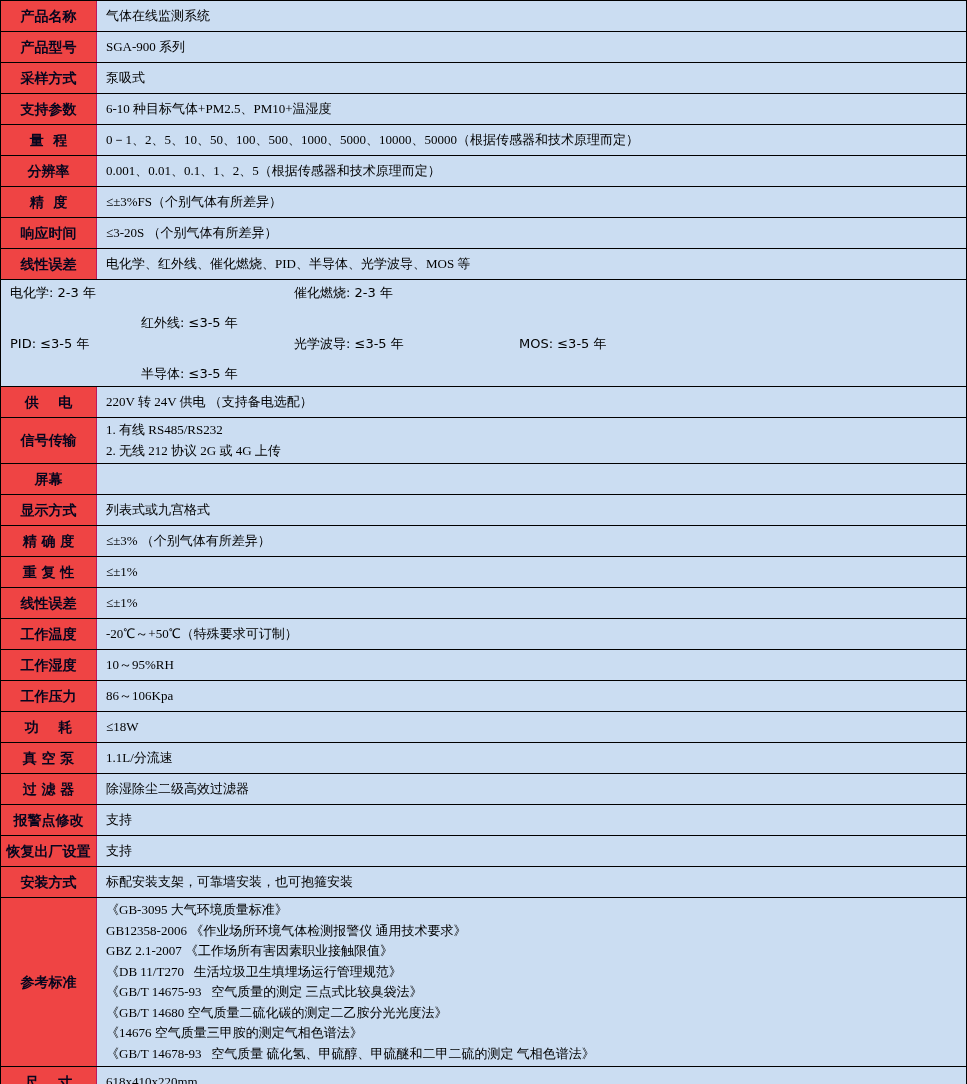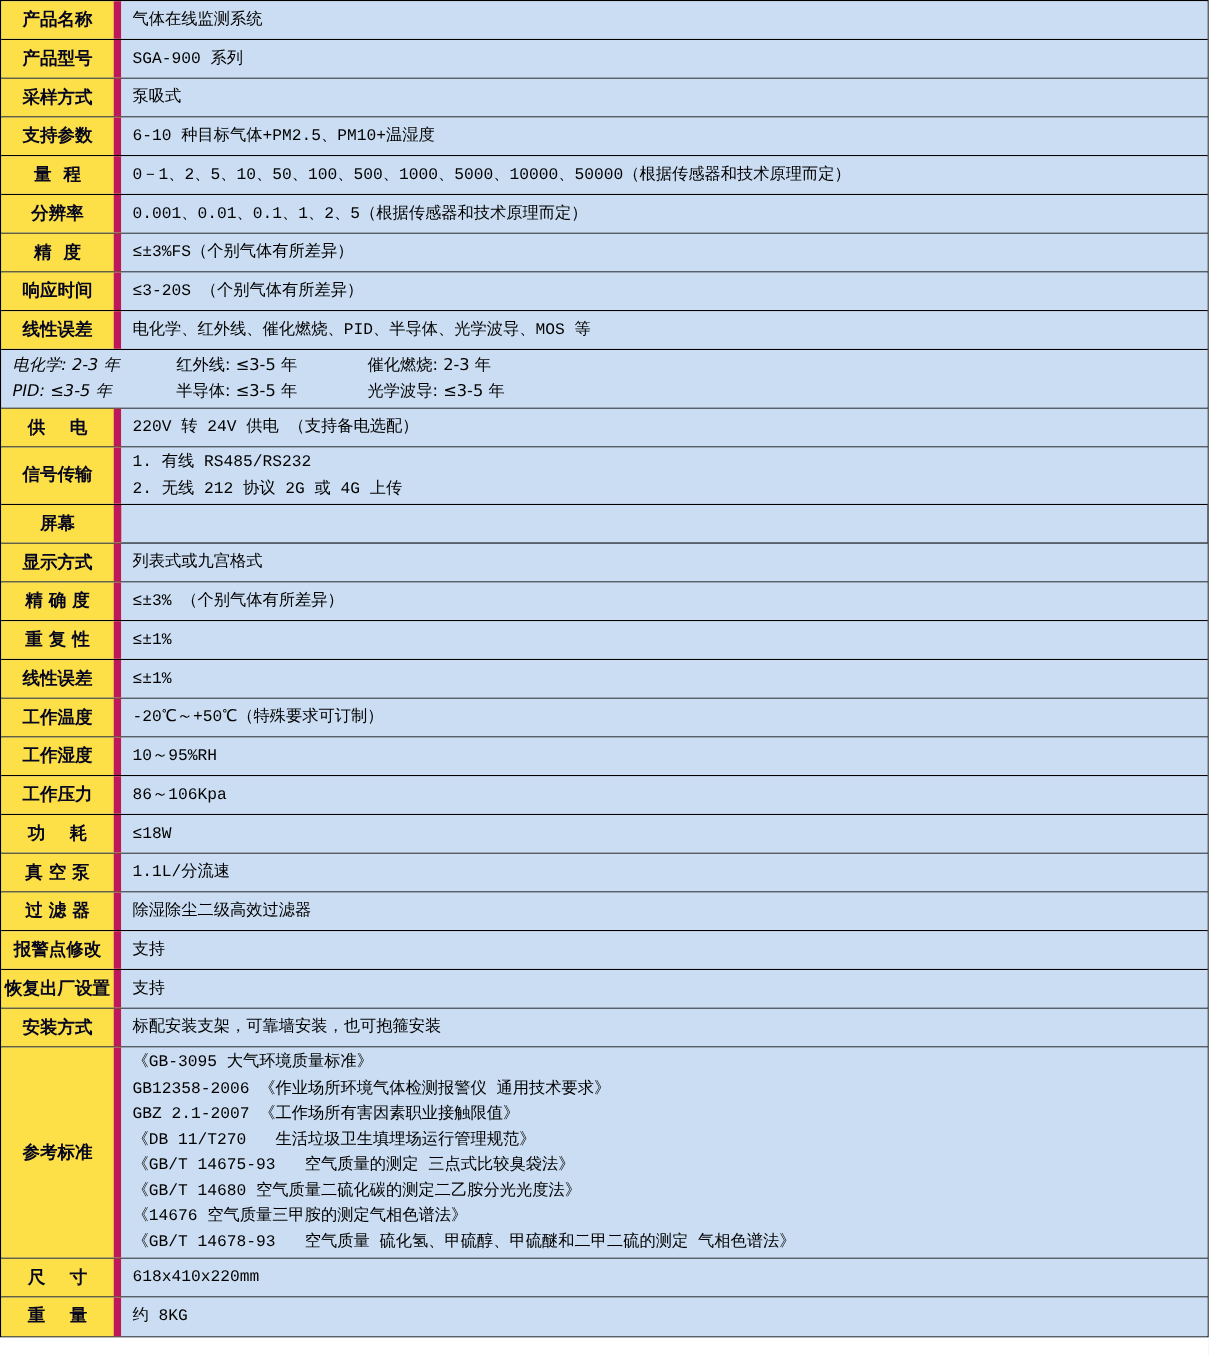--- a/index.html
+++ b/index.html
@@ -19,22 +19,22 @@
     align-items: stretch;
     border-bottom: 1px solid #000;
     min-height: 31px;
   }
   .row:last-child { border-bottom: none; }
   .row.lines-2 { min-height: 43px; }
   .row.lines-big { min-height: 163px; }
   .label-cell {
     width: 96px;
     flex: 0 0 96px;
-    background: #fde047;
-    border-right: 6px solid #be185d;
+    background: #ef4444;
+    border-right: 1px solid #be185d;
     display: flex;
     align-items: center;
     justify-content: center;
     font-weight: bold;
     font-size: 14px;
     color: #06061e;
     white-space: pre;
     text-align: center;
     line-height: 1.15;
   }
@@ -43,25 +43,25 @@
     background: #cbddf2;
     display: flex;
     flex-direction: column;
     justify-content: center;
     padding: 2px 8px 2px 9px;
     font-size: 13px;
   }
   .value-line {
     white-space: pre-wrap;
     line-height: 20.5px;
-    font-family: Liberation Mono, monospace;
+    font-family: Liberation Serif, serif;
   }
   .grid-line { display: flex; line-height: 21px; white-space: pre; }
-  .gc0 { width: 131px; flex: 0 0 131px; font-style: italic; }
-  .gc1 { width: 153px; flex: 0 0 153px; }
+  .gc0 { width: 131px; flex: 0 0 131px; }
+  .gc1 { width: 153px; flex: 0 0 153px; margin-top: 30px; }
   .gc2 { width: 225px; flex: 0 0 225px; }
   .gc3 { flex: 1 1 auto; }
 </style>
 </head>
 <body>
 
 <div class="spec-table" id="spec-table">
     <div class="row">
       <div class="label-cell">产品名称</div>
       <div class="value-cell">
@@ -112,21 +112,21 @@
     </div>
     <div class="row">
       <div class="label-cell">线性误差</div>
       <div class="value-cell">
         <div class="value-line">电化学、红外线、催化燃烧、PID、半导体、光学波导、MOS 等</div>
       </div>
     </div>
     <div class="row lines-2">
       <div class="value-cell">
         <div class="grid-line"><span class="gc0">电化学: 2-3 年</span><span class="gc1">红外线: ≤3-5 年</span><span class="gc2">催化燃烧: 2-3 年</span><span class="gc3"></span></div>
-        <div class="grid-line"><span class="gc0">PID: ≤3-5 年</span><span class="gc1">半导体: ≤3-5 年</span><span class="gc2">光学波导: ≤3-5 年</span></div>
+        <div class="grid-line"><span class="gc0">PID: ≤3-5 年</span><span class="gc1">半导体: ≤3-5 年</span><span class="gc2">光学波导: ≤3-5 年</span><span class="gc3">MOS: ≤3-5 年</span></div>
       </div>
     </div>
     <div class="row">
       <div class="label-cell">供    电</div>
       <div class="value-cell">
         <div class="value-line">220V 转 24V 供电 （支持备电选配）</div>
       </div>
     </div>
     <div class="row lines-2">
       <div class="label-cell">信号传输</div>

